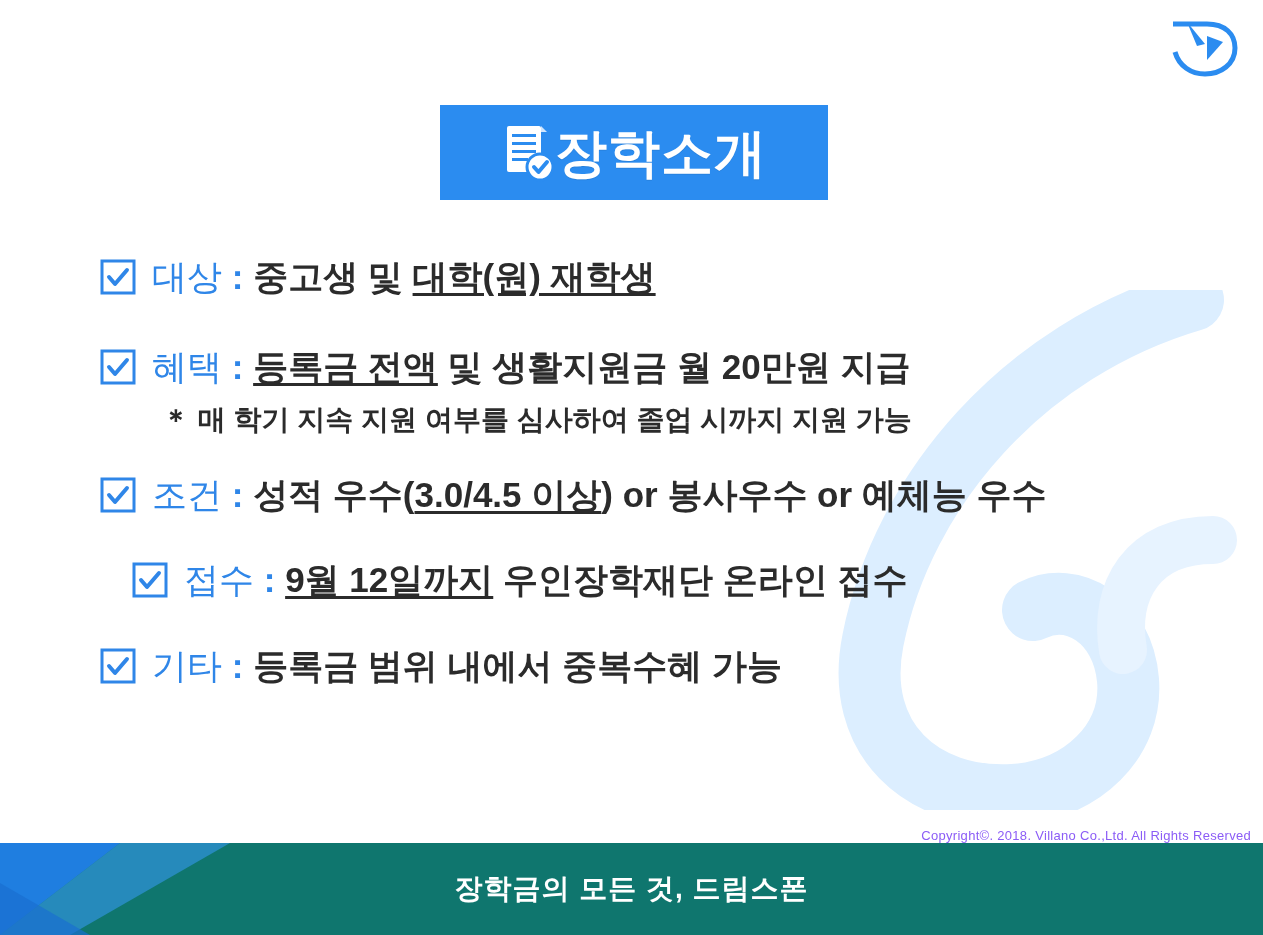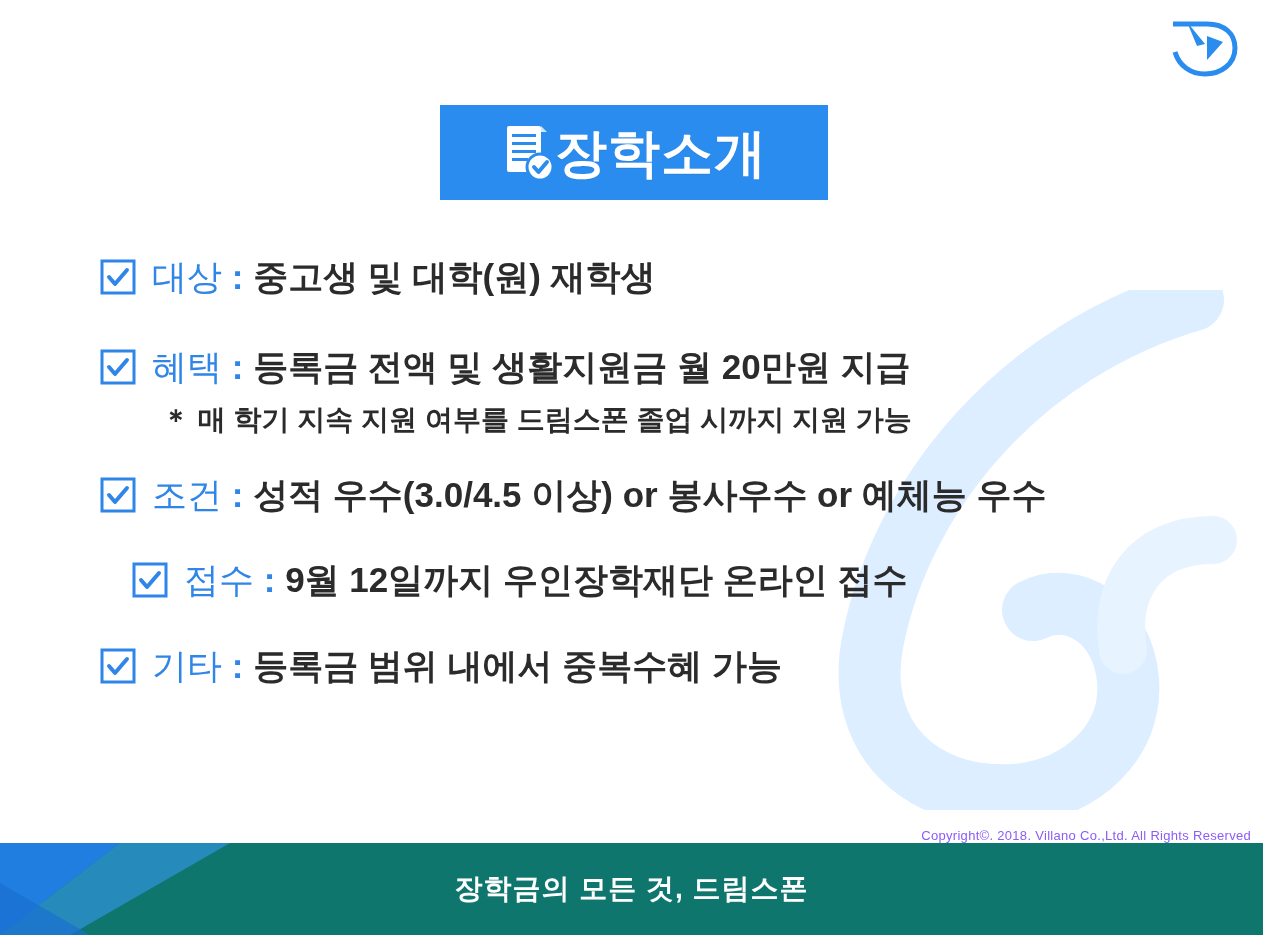--- a/index.html
+++ b/index.html
@@ -102,20 +102,21 @@
   }
   .label {
     color: #2f86e8;
     font-weight: normal;
   }
   .sep {
     color: #2f86e8;
     font-weight: bold;
   }
   .u {
+    text-decoration: underline;
     text-underline-offset: 4px;
   }
   .note {
     font-size: 28px;
     color: #2b2b2b;
     font-weight: bold;
     margin-top: 12px;
     margin-left: 10px;
     white-space: nowrap;
   }
@@ -220,21 +221,21 @@
       <svg class="check" viewBox="0 0 36 36">
         <rect x="2" y="2" width="32" height="32" fill="#ffffff" stroke="#2f86e8" stroke-width="3"></rect>
         <path d="M9 18 L15 25 L27 11" fill="none" stroke="#2f86e8" stroke-width="4" stroke-linecap="round" stroke-linejoin="round"></path>
       </svg>
       <div class="row-body">
         <div class="row-main">
           <span class="label">혜택</span>
           <span class="sep">:</span>
           <span></span><span class="u">등록금 전액</span><span> 및 생활지원금 월 20만원 지급</span>
         </div>
-        <div class="note">＊ 매 학기 지속 지원 여부를 드림스폰 졸업 시까지 지원 가능</div>
+        <div class="note">＊ 매 학기 지속 지원 여부를 심사하여 졸업 시까지 지원 가능</div>
       </div>
     </div>
 
     <div class="row row-condition">
       <svg class="check" viewBox="0 0 36 36">
         <rect x="2" y="2" width="32" height="32" fill="#ffffff" stroke="#2f86e8" stroke-width="3"></rect>
         <path d="M9 18 L15 25 L27 11" fill="none" stroke="#2f86e8" stroke-width="4" stroke-linecap="round" stroke-linejoin="round"></path>
       </svg>
       <div class="row-body">
         <div class="row-main">

